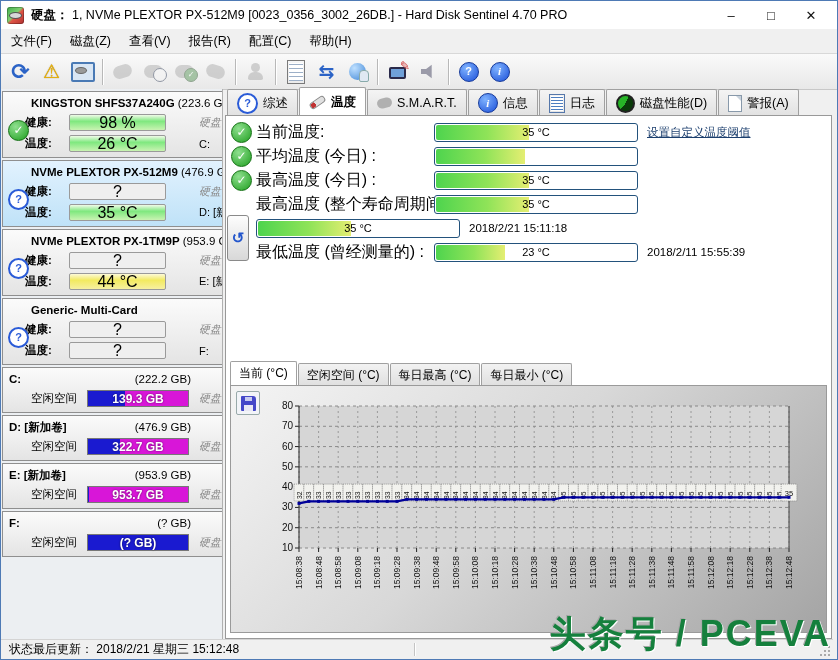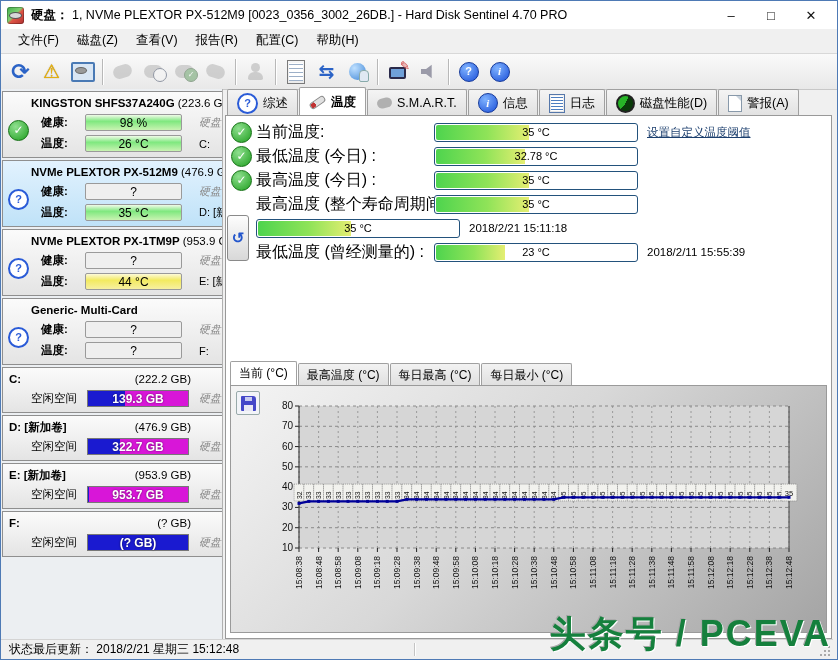--- a/index.html
+++ b/index.html
@@ -11,21 +11,21 @@
   .titlebar{position:absolute;left:0;top:0;right:0;height:28px;background:#fff;display:flex;align-items:center;padding:0 6px;box-sizing:border-box;}
   .appicon{width:17px;height:17px;border-radius:3px;margin-right:7px;flex:none;
            background:linear-gradient(135deg,#3fae4e 0%,#7fd06f 45%,#e05545 55%,#b03030 100%);
            box-shadow:inset 0 0 0 1px rgba(0,0,0,.25);position:relative;}
   .appicon::after{content:"";position:absolute;left:3px;top:6px;width:11px;height:5px;background:#d8d8d8;border-radius:50%;box-shadow:0 0 0 1px #555;}
   .title{font-size:12.5px;white-space:nowrap;overflow:hidden;}
   .title b{font-weight:bold;}
   .wbtns{margin-left:auto;display:flex;align-items:center;}
   .wbtn{width:40px;height:26px;display:flex;align-items:center;justify-content:center;font-size:13px;color:#111;cursor:default;}
   
-  .menubar{position:absolute;left:0;top:28px;right:0;height:24px;background:#f0f0f0;border-bottom:1px solid #d8d8d8;display:flex;align-items:flex-start;padding-left:8px;}
+  .menubar{position:absolute;left:0;top:28px;right:0;height:24px;background:#f0f0f0;border-bottom:1px solid #d8d8d8;display:flex;align-items:center;padding-left:1px;}
   .menu-item{padding:3px 9px;font-size:12.5px;}
   
   .toolbar{position:absolute;left:0;top:53px;right:0;height:35px;background:linear-gradient(180deg,#fafafa,#e8e8e8);border-bottom:1px solid #c8c8c8;display:flex;align-items:center;padding-left:4px;}
   .tbi{width:31px;height:29px;display:flex;align-items:center;justify-content:center;position:relative;border-radius:3px;}
   .tbi.disabled{opacity:.55;filter:grayscale(.6);}
   .tsep{width:1px;height:26px;background:#b8b8b8;margin:0 4px;box-shadow:1px 0 0 #fff;}
   .g-refresh{color:#2b63c6;font-size:22px;font-weight:bold;line-height:1;}
   .g-warning{color:#f2b600;font-size:19px;text-shadow:0 0 1px #7a5a00;}
   .g-sync{color:#2b63c6;font-size:19px;font-weight:bold;}
   .dwin{width:20px;height:16px;background:#d9e6f4;border:2px solid #4a7ab5;border-radius:2px;position:relative;}
@@ -51,22 +51,22 @@
 
   
   .content{position:absolute;left:0;top:88px;right:0;bottom:20px;}
   
   .sidebar{position:absolute;left:0;top:0;width:222px;bottom:0;background:#eceff2;border-right:1px solid #b0b0b0;overflow:hidden;padding:2px 0 0 1px;box-sizing:border-box;}
   .sd-item{width:248px;box-sizing:border-box;border:1px solid #8f8f8f;background:linear-gradient(180deg,#fbfbfb,#e4e4e4);margin-bottom:2px;position:relative;padding:2px 0 3px 0;}
   .sd-item.sel{background:linear-gradient(180deg,#e2f2fe,#bfe2f8);}
   .sd-title{font-weight:bold;font-size:11.5px;padding-left:28px;white-space:nowrap;height:18px;line-height:18px;}
   .sd-title .size{font-weight:normal;}
   .sd-row{display:flex;align-items:center;height:21px;}
-  .sd-row .lab{width:44px;margin-left:38px;font-weight:bold;font-size:11.5px;}
-  .sd-bar{width:95px;height:15px;border:1px solid #9a9a9a;border-radius:2px;display:flex;align-items:center;justify-content:center;font-size:12px;line-height:1;text-align:right;}
+  .sd-row .lab{width:44px;margin-left:22px;font-weight:bold;font-size:11.5px;}
+  .sd-bar{width:95px;height:15px;border:1px solid #9a9a9a;border-radius:2px;display:flex;align-items:center;justify-content:center;font-size:16px;line-height:1;text-align:right;}
   .sd-bar.green{background:linear-gradient(180deg,#f0fbe8,#7fe87f 42%,#c9f3b2);}
   .sd-bar.yellow{background:linear-gradient(180deg,#fdfad8,#f2ea60 42%,#f7f0a0);}
   .sd-bar.gray{background:#efefef;}
   .sd-right{position:absolute;right:auto;left:196px;font-size:11px;white-space:nowrap;}
   .sd-right.it{font-style:italic;color:#8a8a8a;}
   .sd-status{position:absolute;left:5px;top:50%;margin-top:-5px;}
   .okball{width:19px;height:19px;border-radius:50%;background:radial-gradient(circle at 35% 30%,#8fe08f,#1f9e1f);border:1px solid #127012;color:#fff;font-weight:bold;font-size:12px;display:flex;align-items:center;justify-content:center;}
   .qball{width:17px;height:17px;border-radius:50%;background:#fff;border:2px solid #2a5bd7;color:#2a5bd7;font-weight:bold;font-size:11px;display:flex;align-items:center;justify-content:center;}
   .pt-title{display:flex;height:18px;line-height:18px;font-size:11.5px;padding:0 4px 0 6px;width:182px;}
   .pt-title b{font-weight:bold;}
@@ -376,24 +376,23 @@
               <span class="t-bar">
                 <span class="t-fill" style="width: 46%;"></span>
                 <span class="t-val">35 °C</span>
               </span>
               <span class="t-right"><a href="#">设置自定义温度阈值</a></span>
             </div>
             <div class="t-row">
               <span class="t-ic">
                 <span class="okball">✓</span>
               </span>
-              <span class="t-lab">最低温度 (今日) :</span>
+              <span class="t-lab">平均温度 (今日) :</span>
               <span class="t-bar">
                 <span class="t-fill" style="width: 44%;"></span>
-                <span class="t-val">32.78 °C</span>
               </span>
               <span class="t-right"></span>
             </div>
             <div class="t-row">
               <span class="t-ic">
                 <span class="okball">✓</span>
               </span>
               <span class="t-lab">最高温度 (今日) :</span>
               <span class="t-bar">
                 <span class="t-fill" style="width: 46%;"></span>
@@ -424,21 +423,21 @@
               <span class="t-bar">
                 <span class="t-fill" style="width: 34%;"></span>
                 <span class="t-val">23 °C</span>
               </span>
               <span class="t-right"><span>2018/2/11 15:55:39</span></span>
             </div>
           </div>
         <button class="reset-btn">↺</button>
         <div class="chart-tabbar">
             <div class="ctab sel">当前 (°C)</div>
-            <div class="ctab">最高温度 (°C)</div>
+            <div class="ctab">空闲空间 (°C)</div>
             <div class="ctab">每日最高 (°C)</div>
             <div class="ctab">每日最小 (°C)</div>
           </div>
         <div class="chart-panel">
           <button class="save-btn">
               <span class="floppy"></span>
             </button>
           <svg class="chart-svg" viewBox="0 0 566 248" preserveAspectRatio="none">
               <rect x="38" y="18" width="490" height="142" fill="#d6d6d6"></rect>
               <line x1="38" y1="160" x2="528" y2="160" stroke="#777" stroke-width="0.8" stroke-dasharray="3,3"></line>

